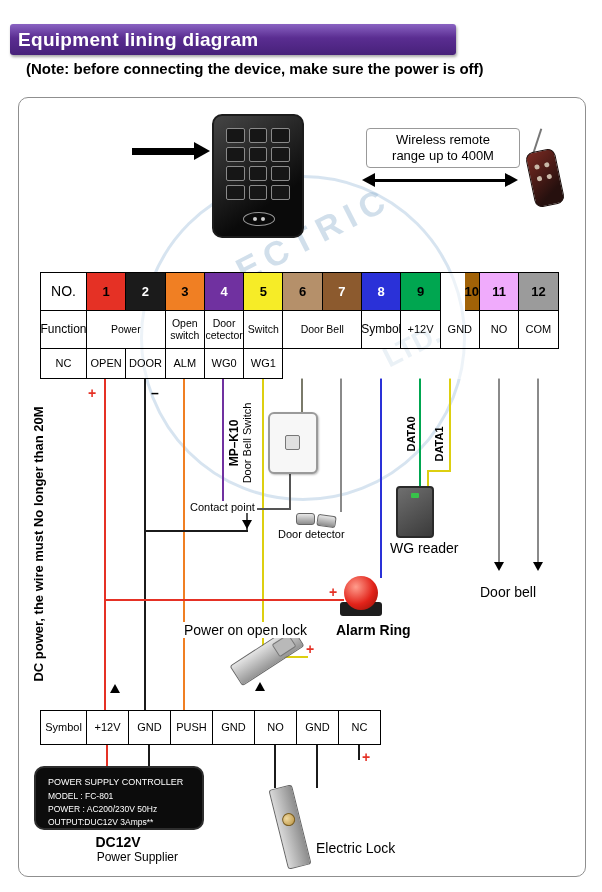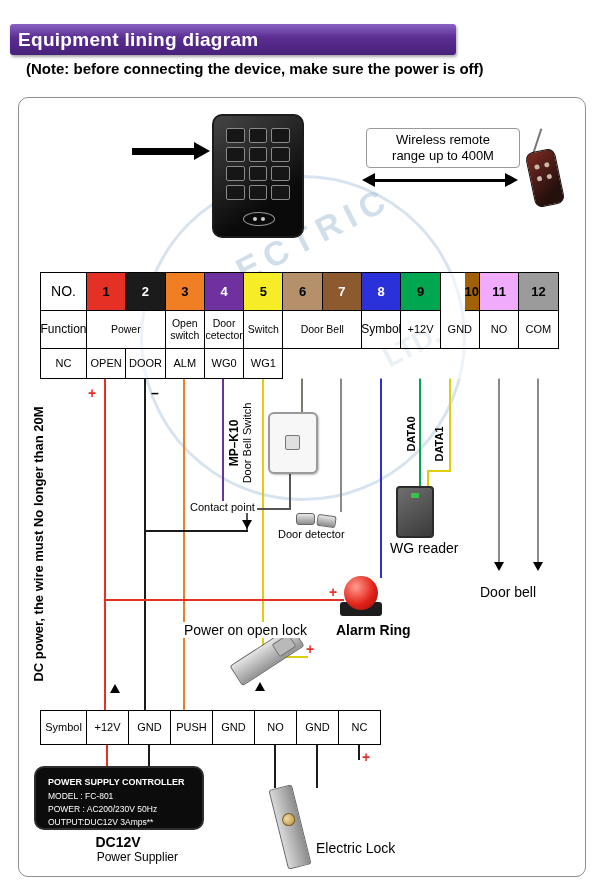--- a/index.html
+++ b/index.html
@@ -92,21 +92,21 @@
     background:linear-gradient(180deg,#e4e4e4,#949494);border:1px solid #666;border-radius:3px;z-index:3;}
   .strike-latch{position:absolute;right:6px;top:4px;width:18px;height:13px;background:#b9b9b9;
     border:1px solid #777;border-radius:2px;}
   .bolt-lock{position:absolute;left:278px;top:786px;width:22px;height:80px;transform:rotate(-14deg);
     background:linear-gradient(90deg,#d9d9d9,#8c8c8c);border:1px solid #666;border-radius:3px;z-index:3;}
   .bolt-pin{position:absolute;left:5px;top:26px;width:11px;height:11px;border-radius:50%;
     background:radial-gradient(circle at 35% 35%,#f0d9a0,#b8913f);border:1px solid #7c5f22;}
   .psu{position:absolute;left:34px;top:766px;width:170px;height:64px;background:#0c0c0c;
     border:2px solid #2e2e2e;border-radius:10px;color:#fff;z-index:3;
     padding:8px 0 0 12px;box-sizing:border-box;font-size:8.5px;line-height:1.55;}
-  .psu .b{font-weight:bold;font-size:9px;}
+  .psu .b{font-weight:normal;font-size:9px;}
   .dc12v{position:absolute;left:58px;top:834px;width:120px;text-align:center;font-size:14px;
     font-weight:bold;z-index:3;}
   .supplier{position:absolute;left:58px;top:850px;width:120px;text-align:right;font-size:12px;z-index:3;}
   .left-note{position:absolute;left:-113px;top:533px;width:310px;height:22px;transform:rotate(-90deg);
     font-size:13px;font-weight:bold;text-align:center;z-index:4;white-space:nowrap;}
 </style>
 </head>
 <body>
 
 <div class="page">

